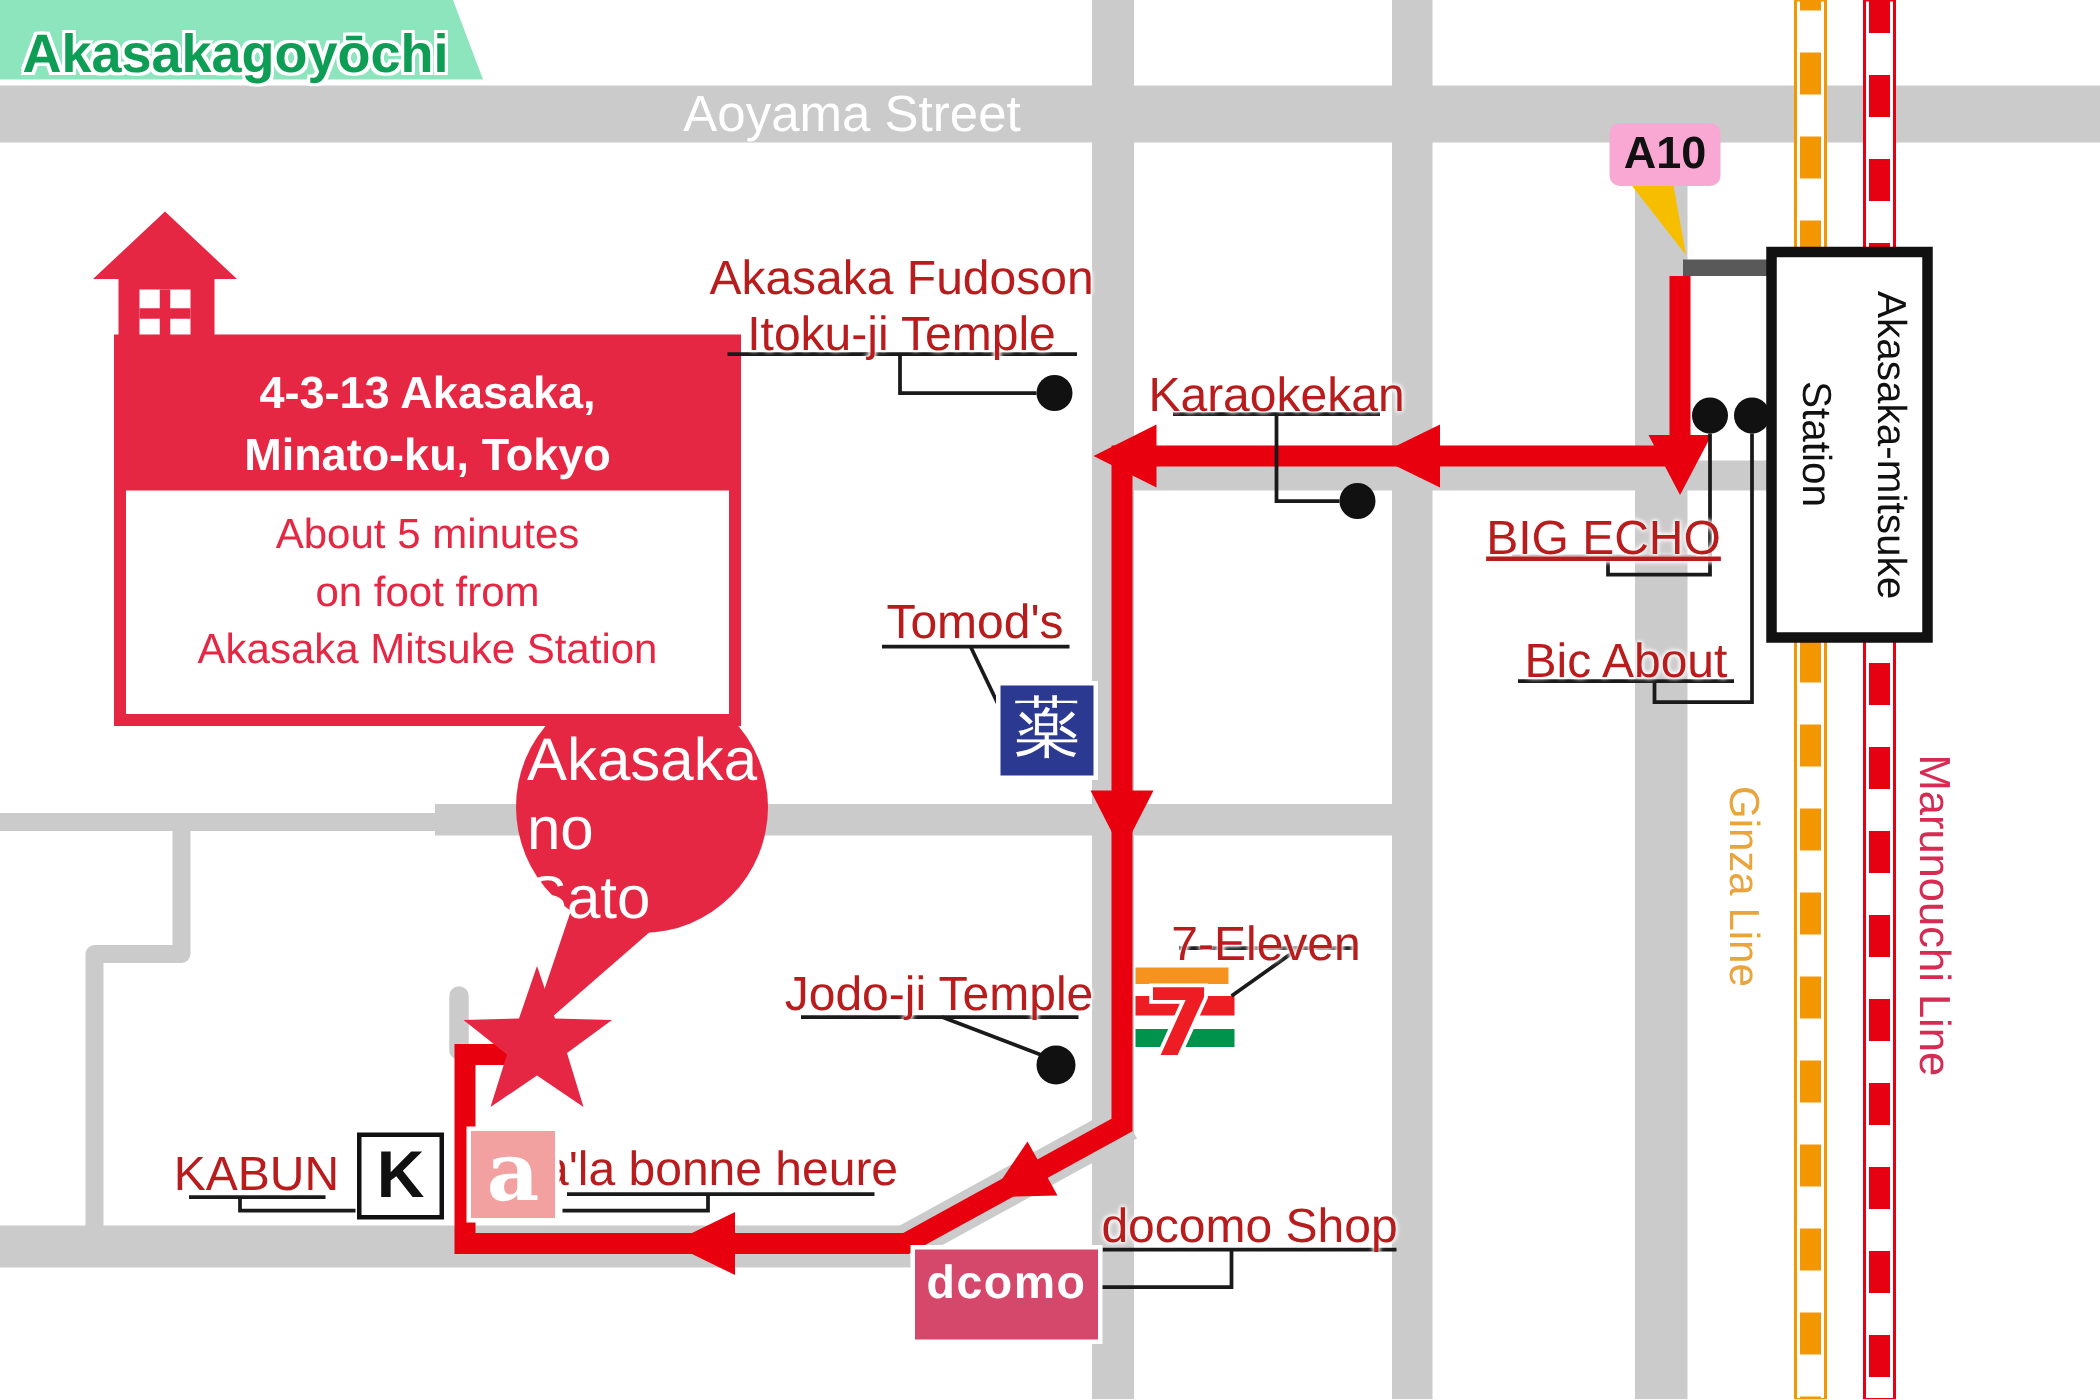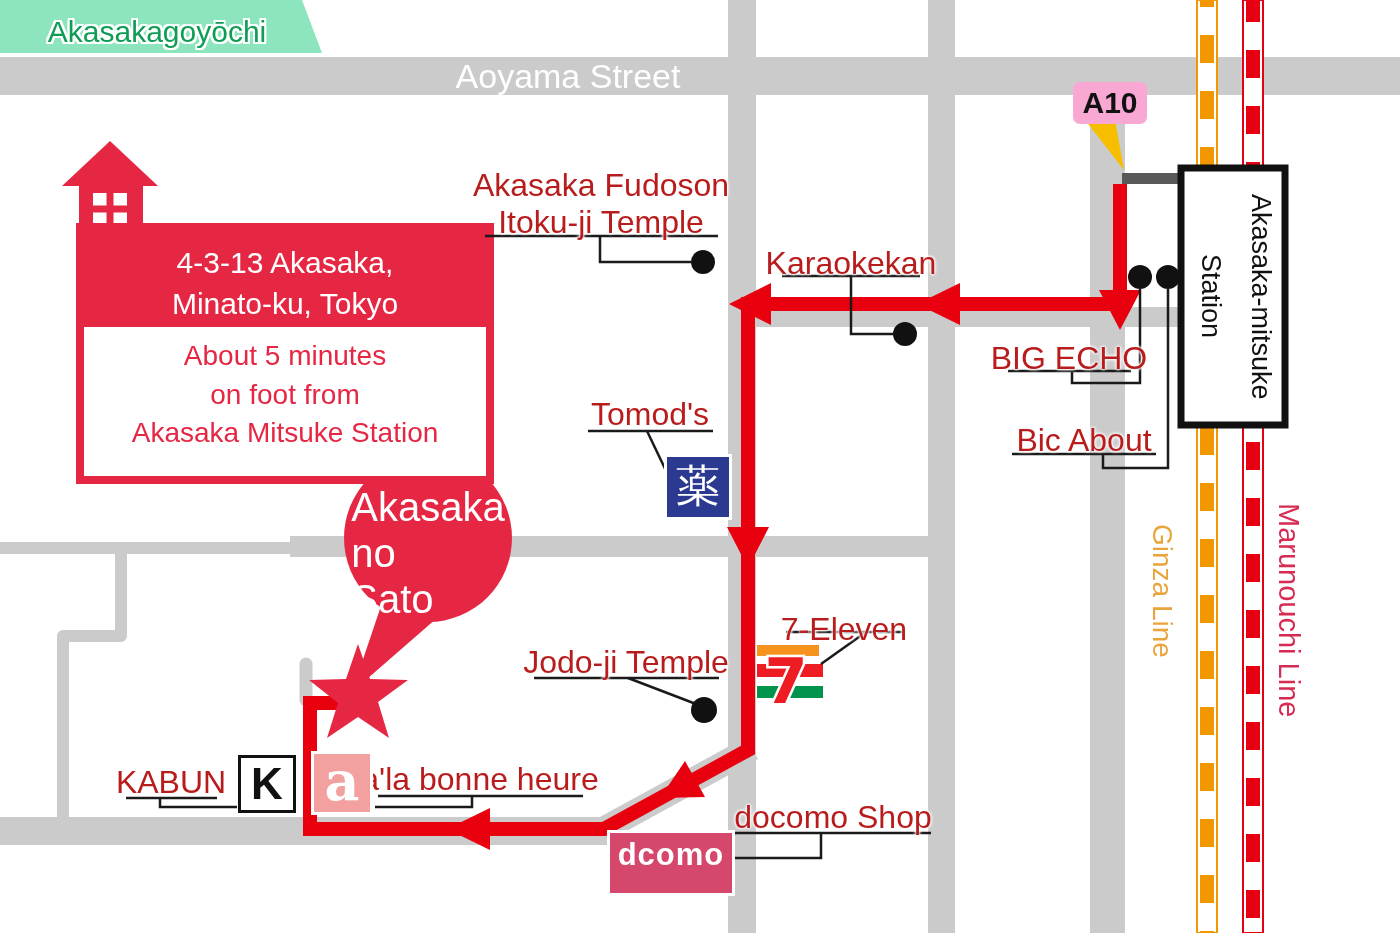--- a/index.html
+++ b/index.html
@@ -5,24 +5,24 @@
   html,body{margin:0;padding:0;background:#fff;}
   #map{position:relative;width:1400px;height:933px;overflow:hidden;background:#fff;
        font-family:"Liberation Sans","DejaVu Sans",sans-serif;}
   #base{position:absolute;left:0;top:0;}
   .abs{position:absolute;}
   .lbl{position:absolute;color:#b91c1c;font-size:32px;line-height:1.17;text-align:center;
        transform:translateX(-50%);white-space:pre-line;
        text-shadow:0 0 3px #fff,0 0 3px #fff,0 0 4px #fff;}
   .halo{box-shadow:0 0 0 3px #fff;}
   .street-name{position:absolute;color:#fff;font-size:34px;transform:translateX(-50%);}
-  .region-name{position:absolute;color:#0E9D55;font-weight:400;font-size:30px;transform:translateX(-50%);
+  .region-name{position:absolute;color:#0E9D55;font-weight:700;font-size:36px;transform:translateX(-50%);
        text-shadow:-2px 0 #fff,2px 0 #fff,0 -2px #fff,0 2px #fff,-2px -2px #fff,2px 2px #fff,-2px 2px #fff,2px -2px #fff;}
   .addr{position:absolute;left:80px;top:243px;width:410px;color:#fff;font-size:30px;line-height:1.35;
-        text-align:center;white-space:pre-line;}
+        text-align:center;white-space:pre-line;font-weight:bold;}
   .walk{position:absolute;left:88px;top:337px;width:394px;color:#E62744;font-size:28px;line-height:1.38;
         text-align:center;white-space:pre-line;}
   .balloon-text{position:absolute;left:428px;top:484px;transform:translateX(-50%);color:#fff;
         font-size:40px;line-height:1.15;text-align:left;white-space:pre-line;}
   .station-box{position:absolute;left:1181px;top:168px;width:104px;height:257px;
         writing-mode:vertical-rl;text-align:center;font-size:27px;line-height:1.85;color:#111;
         white-space:pre-line;}
   .rail-label{position:absolute;writing-mode:vertical-rl;font-size:28px;}
   .a10{position:absolute;left:1073px;top:82px;width:74px;height:42px;background:#f9a8d4;border-radius:7px;
         color:#111;font-weight:700;font-size:30px;text-align:center;line-height:42px;}
@@ -154,21 +154,21 @@
   <div class="station-box">Akasaka-mitsuke
 Station</div>
   <div class="a10">A10</div>
 
   <div class="rail-label" style="left:1146px;top:524px;color:#E9A43B;">Ginza Line</div>
   <div class="rail-label" style="left:1272px;top:503px;color:#D62B52;font-size:29px;">Marunouchi Line</div>
 
   <div class="lbl" style="left:601px;top:167px;">Akasaka Fudoson
 Itoku-ji Temple</div>
   <div class="lbl" style="left:851px;top:245px;">Karaokekan</div>
-  <div class="lbl" style="left:1069px;top:340px;">BIG ECHO</div>
+  <div class="lbl" style="left:1069px;top:340px;text-decoration:underline;">BIG ECHO</div>
   <div class="lbl" style="left:1084px;top:422px;">Bic About</div>
   <div class="lbl" style="left:650px;top:396px;">Tomod's</div>
   <div class="lbl" style="left:844px;top:598px;margin-top:13px;">7-Eleven</div>
   <div class="lbl" style="left:626px;top:644px;">Jodo-ji Temple</div>
   <div class="lbl" style="left:171px;top:764px;">KABUN</div>
   <div class="lbl" style="left:833px;top:799px;">docomo Shop</div>
   <div class="lbl" style="left:480px;top:761px;">a'la bonne heure</div>
 
   <div class="icon-box yaku-box abs halo">薬</div>
   <div class="icon-box k-box abs">K</div>

